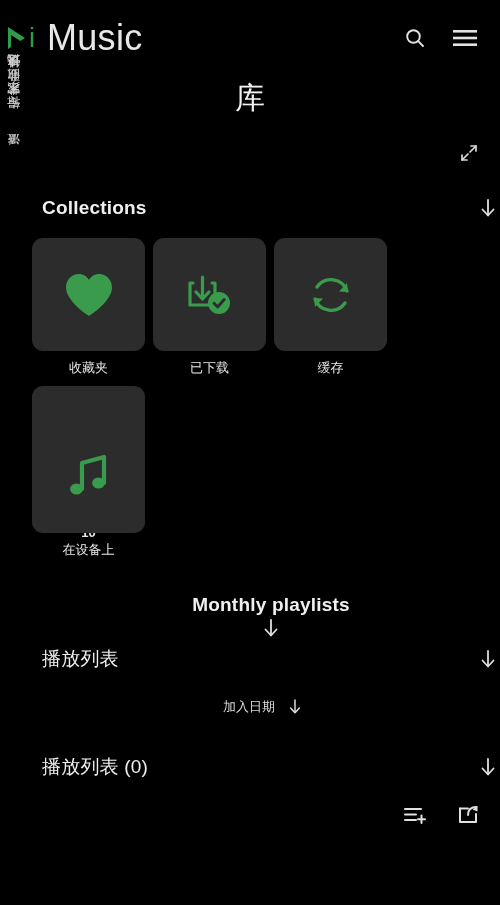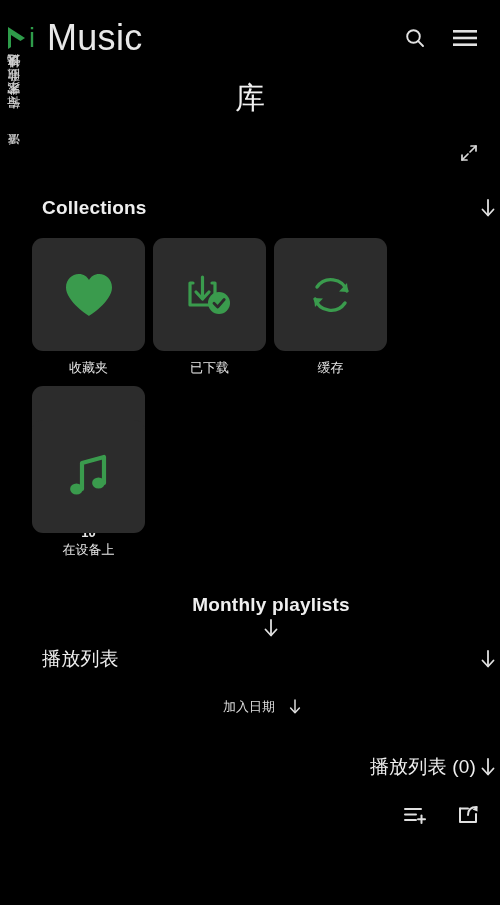--- a/index.html
+++ b/index.html
@@ -202,21 +202,21 @@
   .tiles-row2 {
     position: absolute;
     top: 420px;
     left: 32px;
     width: 480px;
     display: flex;
   }
 
   #monthly-row  { position: absolute; top: 594px; flex-direction: column; }
   #playlists-row { position: absolute; top: 646px; }
-  #playlist-count-row { position: absolute; top: 754px; justify-content: flex-end; }
+  #playlist-count-row { position: absolute; top: 754px; }
 
   
   .sort-row {
     position: absolute;
     top: 698px;
     left: 26px;
     width: 474px;
     display: flex;
     justify-content: center;
     gap: 12px;

